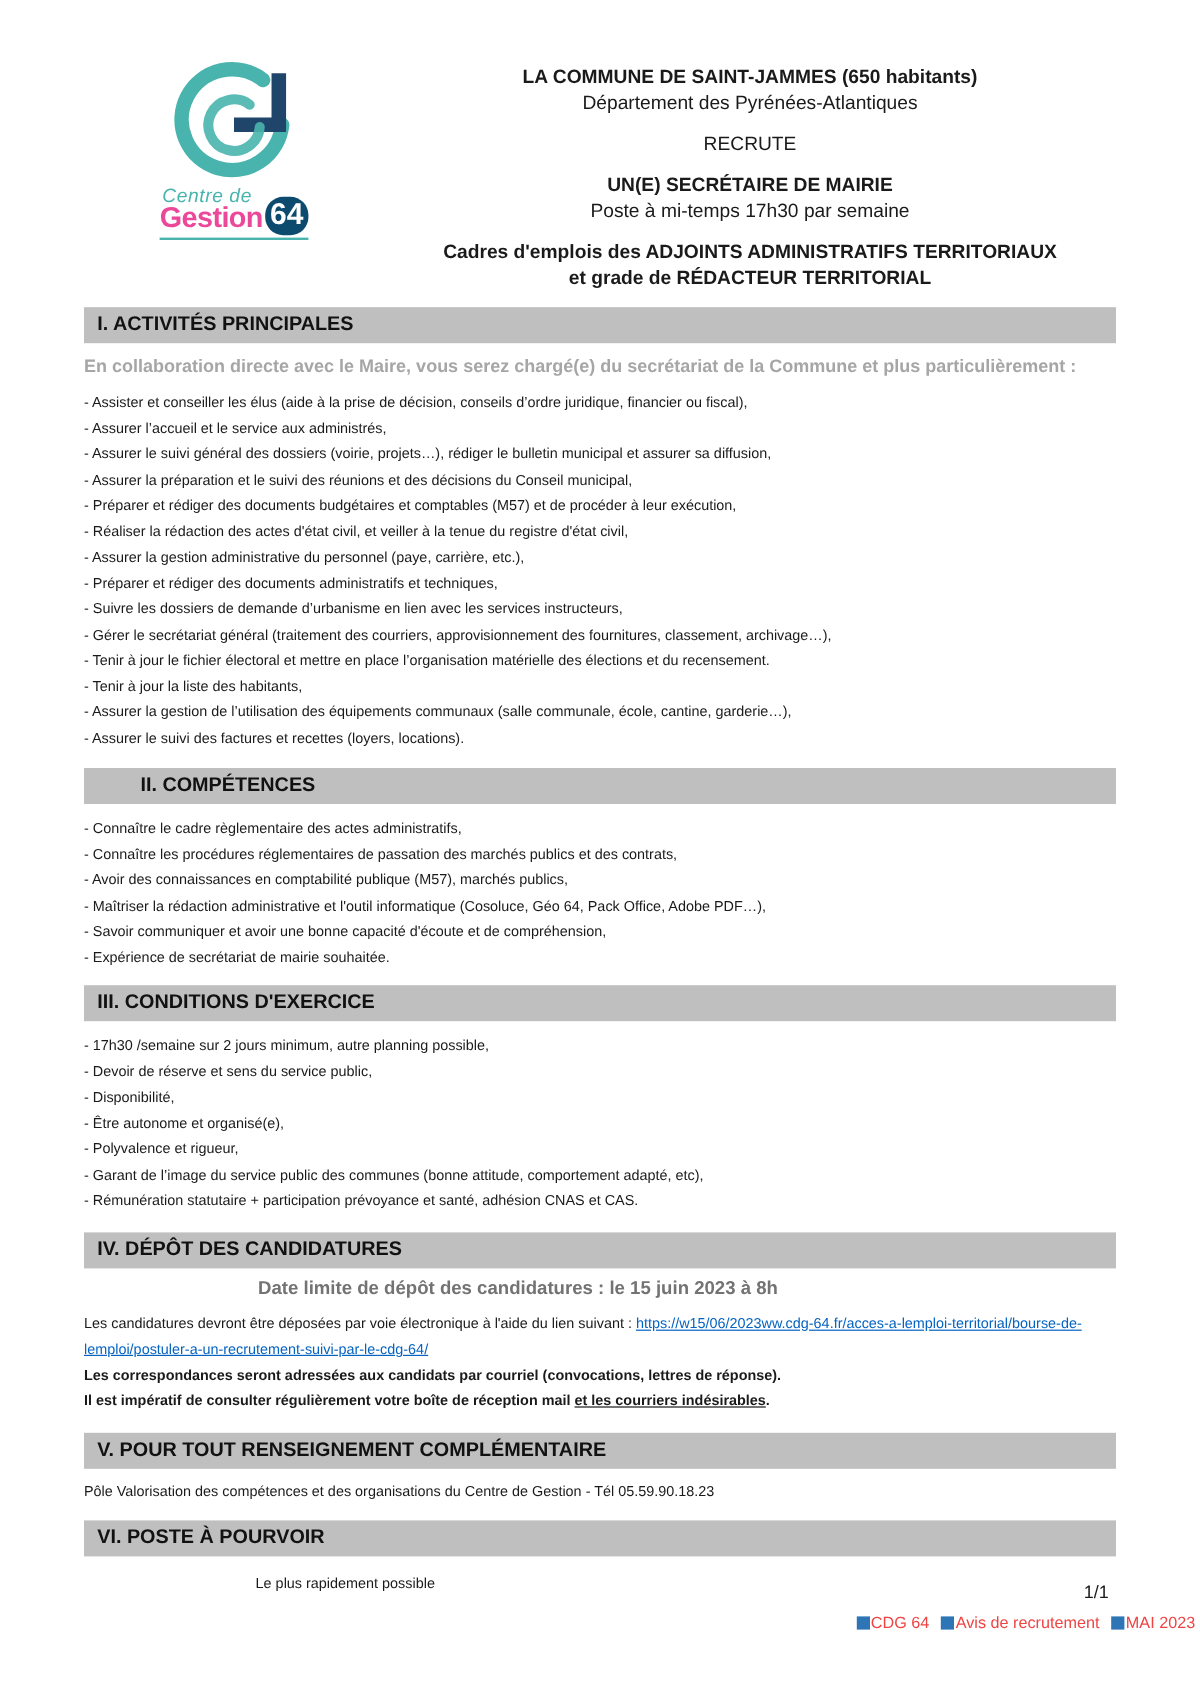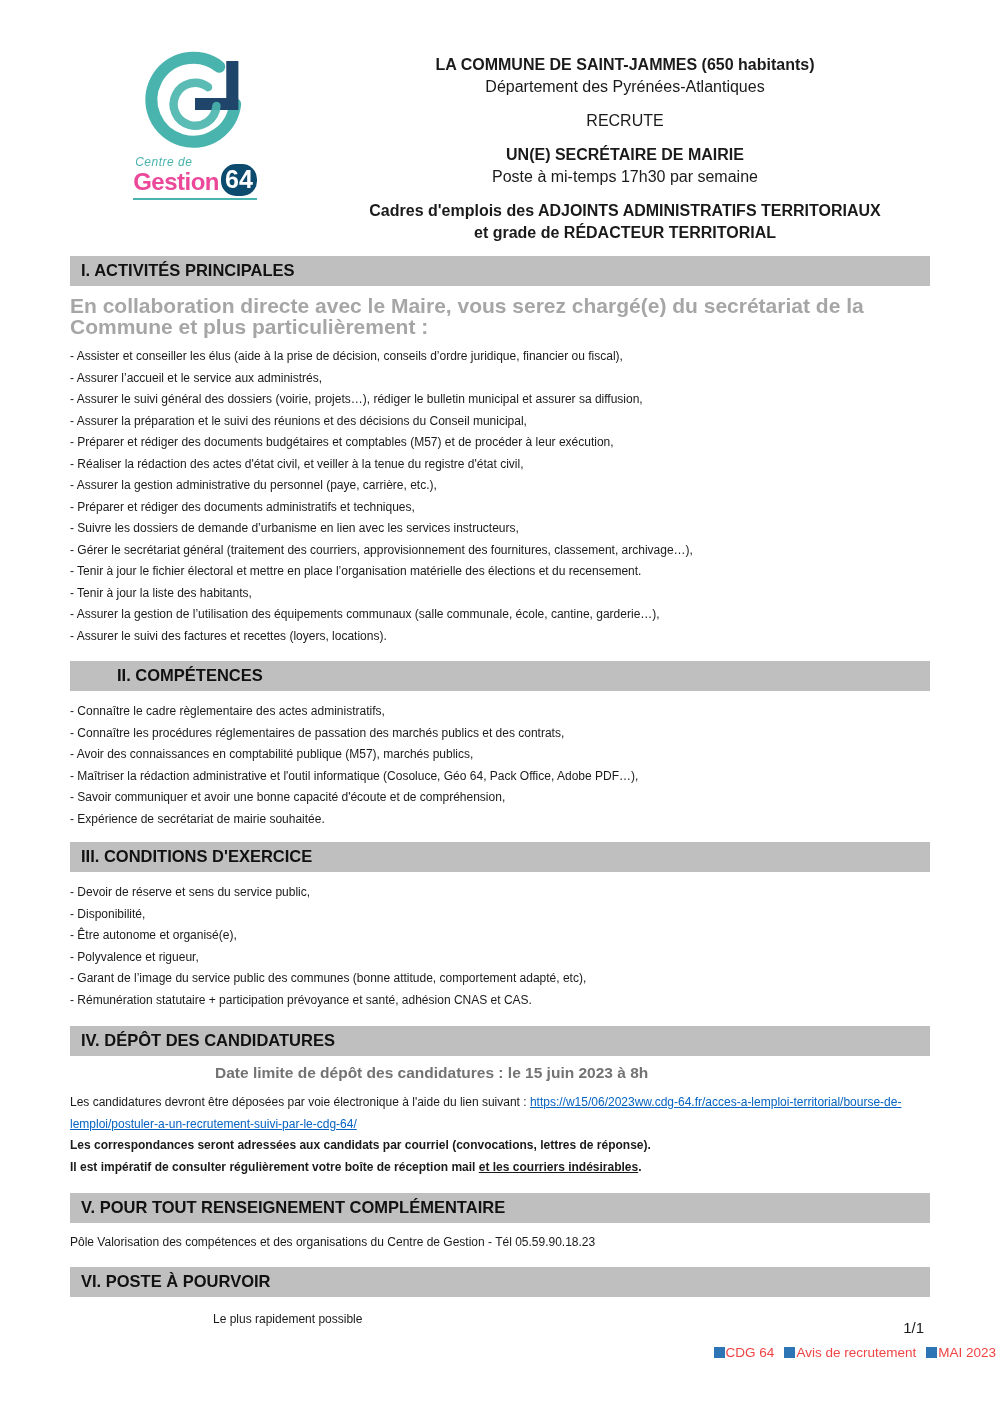--- a/index.html
+++ b/index.html
@@ -10,21 +10,21 @@
     color:#1a1a1a; overflow:hidden;
   }
   .page { padding:42px 70px 0 70px; }
 
   
   .header { display:flex; align-items:flex-start; min-height:196px; }
   .logo { width:250px; position:relative; text-align:center; padding-top:6px; }
   .logo-mark { width:112px; height:112px; display:block; margin:0 auto; }
   .logo-text-row { position:relative; display:inline-block; margin-top:4px;
                    border-bottom:2px solid #49b4ad; padding-bottom:2px; }
-  .centre-de { position:absolute; top:-9px; left:2px; font-size:12px; font-style:italic;
+  .centre-de { position:absolute; top:-9px; left:2px; font-size:16px; font-style:italic;
                color:#49b4ad; letter-spacing:.5px; }
   .gestion { font-size:24px; font-weight:bold; color:#ec4899; letter-spacing:-.5px; }
   .logo-64 { display:inline-block; background:#0c4a6e; color:#fff; font-size:25px;
              font-weight:bold; border-radius:15px; padding:1px 4px 2px 4px; margin-left:2px;
              vertical-align:2px; }
 
   .header-text { flex:1; text-align:center; padding-top:12px; font-size:16px; }
   .ht-line { line-height:22px; }
   .bold { font-weight:bold; }
   .mt12 { margin-top:12px; }
@@ -35,21 +35,21 @@
     padding:5px 11px 6px 11px;
   }
   .bar-1 { margin-top:12px; margin-bottom:9px; }
   .bar-2 { margin-top:14px; margin-bottom:10px;padding-left:47px; }
   .bar-3 { margin-top:12px; margin-bottom:10px; }
   .bar-4 { margin-top:15px; margin-bottom:8px; }
   .bar-5 { margin-top:15px; margin-bottom:9px; }
   .bar-6 { margin-top:13px; margin-bottom:12px; }
 
   
-  .gray-intro { color:#a6a6a6; font-weight:bold; font-size:21px; line-height:21px; margin-bottom:9px; }
+  .gray-intro { color:#a6a6a6; font-weight:bold; font-size:15px; line-height:21px; margin-bottom:9px; }
   .item, .body-text { font-size:12px; line-height:21.5px; }
   .list { margin-bottom:2px; }
   .date-line { color:#737373; font-weight:bold; font-size:15.5px; margin:4px 0 10px 145px; }
   .link { color:#0563c1; text-decoration:underline; overflow-wrap:anywhere; cursor:pointer; }
   .underline { text-decoration:underline; }
   .indent { margin-left:143px; margin-top:4px; }
 
   
   .page-number { position:absolute; right:76px; bottom:78px; font-size:15px; color:#1a1a1a; }
   .footer-row { position:absolute; bottom:54px; left:0; width:100%; text-align:right;
@@ -112,20 +112,21 @@
     <p class="item">- Connaître le cadre règlementaire des actes administratifs,</p>
     <p class="item">- Connaître les procédures réglementaires de passation des marchés publics et des contrats,</p>
     <p class="item">- Avoir des connaissances en comptabilité publique (M57), marchés publics,</p>
     <p class="item">- Maîtriser la rédaction administrative et l'outil informatique (Cosoluce, Géo 64, Pack Office, Adobe PDF…),</p>
     <p class="item">- Savoir communiquer et avoir une bonne capacité d'écoute et de compréhension,</p>
     <p class="item">- Expérience de secrétariat de mairie souhaitée.</p>
   </div>
 
   <div class="section-bar bar-3">III. CONDITIONS D'EXERCICE</div>
   <div class="list">
+    <p class="item">- 17h30 /semaine sur 2 jours minimum, autre planning possible,</p>
     <p class="item">- Devoir de réserve et sens du service public,</p>
     <p class="item">- Disponibilité,</p>
     <p class="item">- Être autonome et organisé(e),</p>
     <p class="item">- Polyvalence et rigueur,</p>
     <p class="item">- Garant de l’image du service public des communes (bonne attitude, comportement adapté, etc),</p>
     <p class="item">- Rémunération statutaire + participation prévoyance et santé, adhésion CNAS et CAS.</p>
   </div>
 
   <div class="section-bar bar-4">IV. DÉPÔT DES CANDIDATURES</div>
   <div class="date-line">Date limite de dépôt des candidatures : le 15 juin 2023 à 8h</div>

